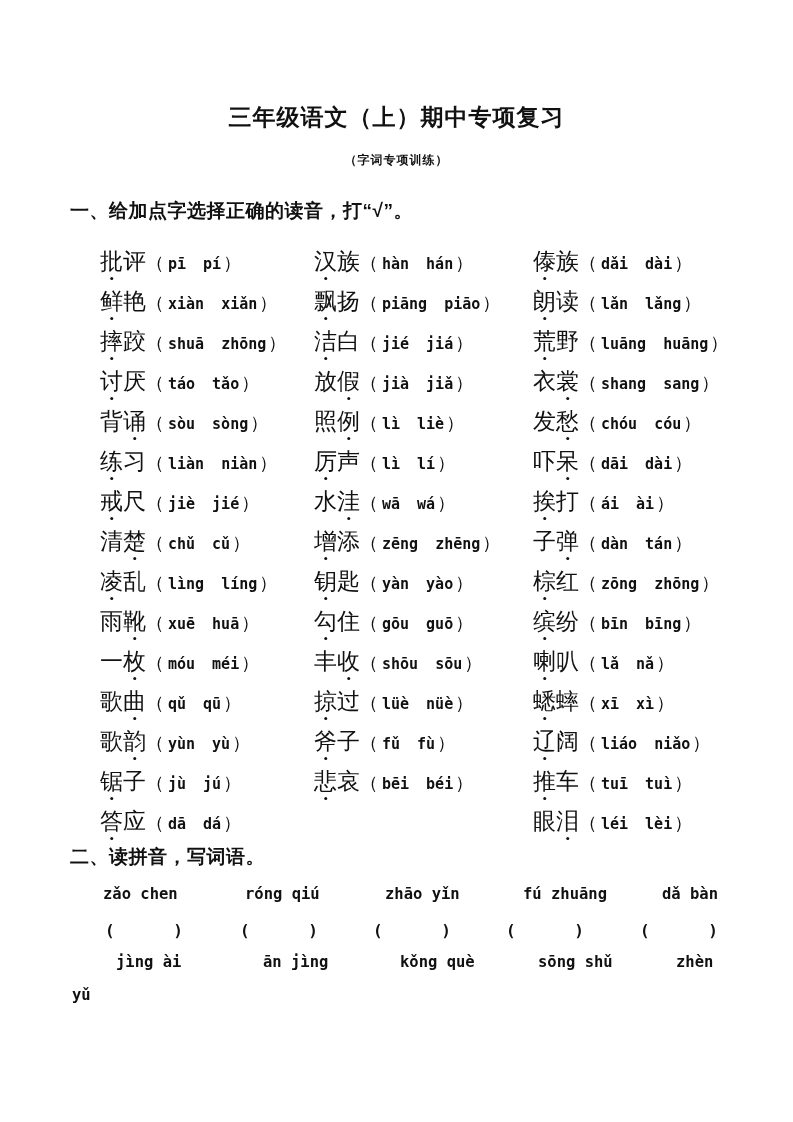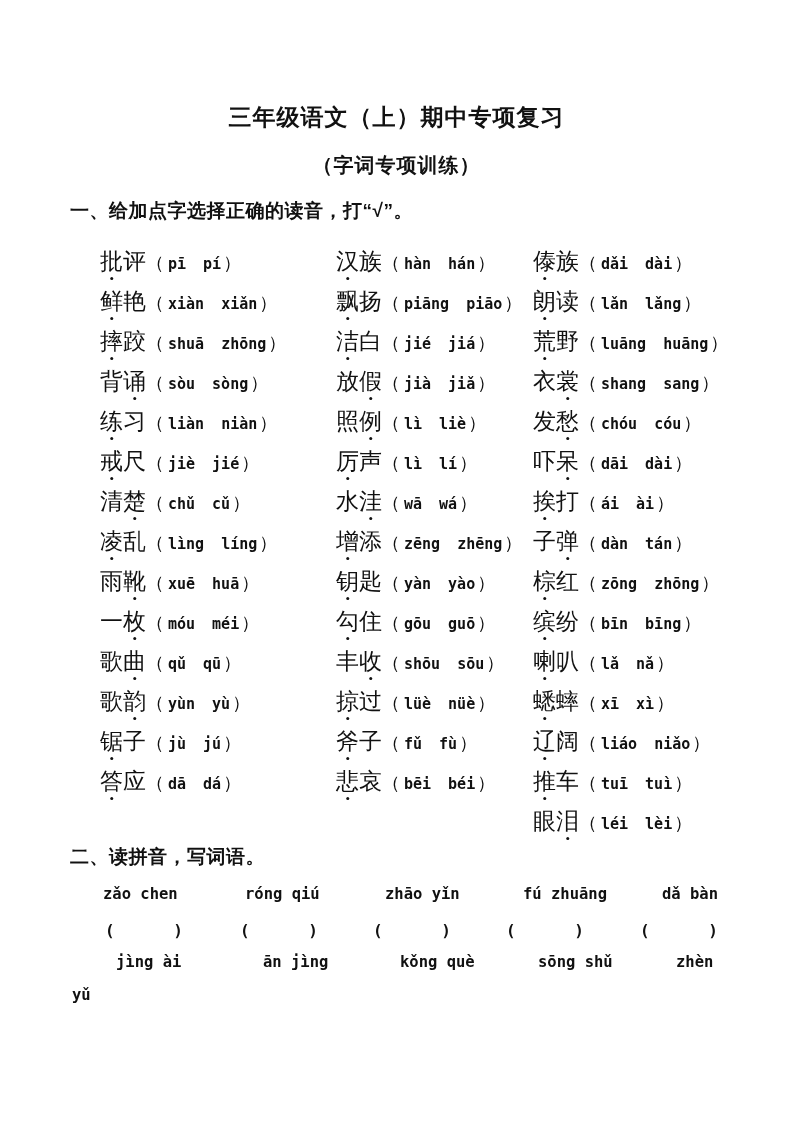--- a/index.html
+++ b/index.html
@@ -11,34 +11,34 @@
     color:#111;
     overflow:hidden;
   }
   .doc-title{
     position:absolute;top:102px;left:0;width:100%;
     text-align:center;font-size:23px;font-weight:bold;
     font-family:"Liberation Sans",sans-serif;letter-spacing:1px;
   }
   .doc-subtitle{
     position:absolute;top:152px;left:0;width:100%;
-    text-align:center;font-size:20px;font-weight:bold;
+    text-align:center;font-size:12px;font-weight:bold;
     font-family:"DejaVu Serif","Liberation Serif",serif;letter-spacing:1px;
   }
   .sec-heading{
     position:absolute;left:70px;
     font-size:19px;font-weight:600;
     font-family:"Liberation Sans",sans-serif;letter-spacing:0.5px;
     white-space:nowrap;
   }
   #s1-heading{top:198px;}
   #s2-heading{top:844px;}
   .s1col{position:absolute;top:250px;display:flex;flex-direction:column;}
   .s1col.c1{left:100px;}
-  .s1col.c2{left:336px;}
+  .s1col.c2{left:314px;}
   .s1col.c3{left:533px;}
   .entry{height:40px;white-space:nowrap;line-height:26px;}
   .word{font-family:Liberation Mono, monospace;font-size:23px;}
   .word .ch{position:relative;display:inline-block;}
   .word .ch.dotted::after{
     content:"";position:absolute;left:50%;bottom:-4px;
     transform:translateX(-50%);
     width:3.5px;height:3.5px;border-radius:50%;background:#111;
   }
   .paren{font-family:"DejaVu Serif","Liberation Serif",serif;font-size:18px;}
@@ -64,20 +64,21 @@
 
 <div class="page">
   <div class="doc-title">三年级语文（上）期中专项复习</div>
   <div class="doc-subtitle">（字词专项训练）</div>
   <div class="sec-heading" id="s1-heading">一、给加点字选择正确的读音，打“√”。</div>
   <div id="s1-grid">
       <div class="s1col c1">
         <div class="entry"><span class="word"><span class="ch dotted">批</span><span class="ch">评</span></span><span class="paren">（</span><span class="opt first">pī</span><span class="opt second">pí</span><span class="paren">）</span></div>
         <div class="entry"><span class="word"><span class="ch dotted">鲜</span><span class="ch">艳</span></span><span class="paren">（</span><span class="opt first">xiàn</span><span class="opt second">xiǎn</span><span class="paren">）</span></div>
         <div class="entry"><span class="word"><span class="ch dotted">摔</span><span class="ch">跤</span></span><span class="paren">（</span><span class="opt first">shuā</span><span class="opt second">zhōng</span><span class="paren">）</span></div>
+        <div class="entry"><span class="word"><span class="ch dotted">讨</span><span class="ch">厌</span></span><span class="paren">（</span><span class="opt first">táo</span><span class="opt second">tǎo</span><span class="paren">）</span></div>
         <div class="entry"><span class="word"><span class="ch">背</span><span class="ch dotted">诵</span></span><span class="paren">（</span><span class="opt first">sòu</span><span class="opt second">sòng</span><span class="paren">）</span></div>
         <div class="entry"><span class="word"><span class="ch dotted">练</span><span class="ch">习</span></span><span class="paren">（</span><span class="opt first">liàn</span><span class="opt second">niàn</span><span class="paren">）</span></div>
         <div class="entry"><span class="word"><span class="ch dotted">戒</span><span class="ch">尺</span></span><span class="paren">（</span><span class="opt first">jiè</span><span class="opt second">jié</span><span class="paren">）</span></div>
         <div class="entry"><span class="word"><span class="ch">清</span><span class="ch dotted">楚</span></span><span class="paren">（</span><span class="opt first">chǔ</span><span class="opt second">cǔ</span><span class="paren">）</span></div>
         <div class="entry"><span class="word"><span class="ch dotted">凌</span><span class="ch">乱</span></span><span class="paren">（</span><span class="opt first">lìng</span><span class="opt second">líng</span><span class="paren">）</span></div>
         <div class="entry"><span class="word"><span class="ch">雨</span><span class="ch dotted">靴</span></span><span class="paren">（</span><span class="opt first">xuē</span><span class="opt second">huā</span><span class="paren">）</span></div>
         <div class="entry"><span class="word"><span class="ch">一</span><span class="ch dotted">枚</span></span><span class="paren">（</span><span class="opt first">móu</span><span class="opt second">méi</span><span class="paren">）</span></div>
         <div class="entry"><span class="word"><span class="ch">歌</span><span class="ch dotted">曲</span></span><span class="paren">（</span><span class="opt first">qǔ</span><span class="opt second">qū</span><span class="paren">）</span></div>
         <div class="entry"><span class="word"><span class="ch">歌</span><span class="ch dotted">韵</span></span><span class="paren">（</span><span class="opt first">yùn</span><span class="opt second">yù</span><span class="paren">）</span></div>
         <div class="entry"><span class="word"><span class="ch dotted">锯</span><span class="ch">子</span></span><span class="paren">（</span><span class="opt first">jù</span><span class="opt second">jú</span><span class="paren">）</span></div>

